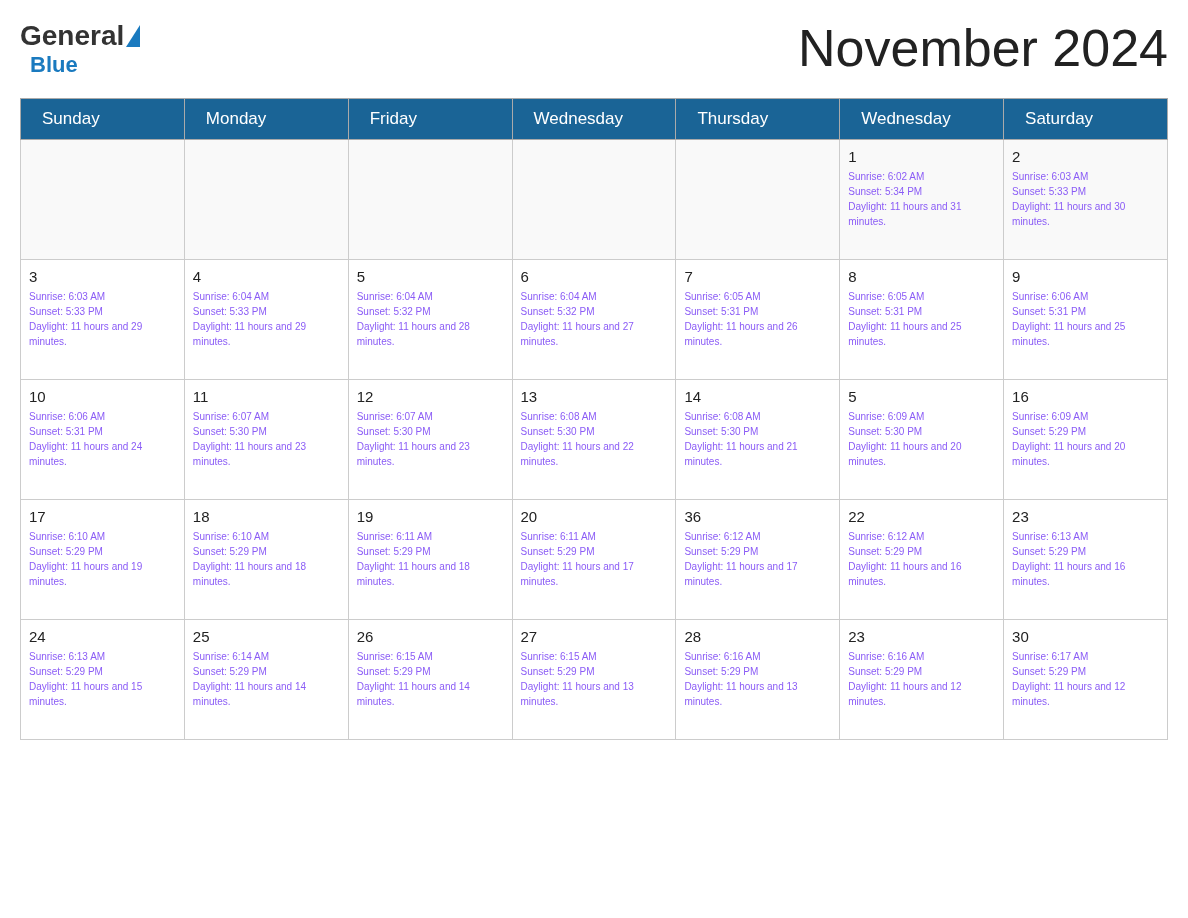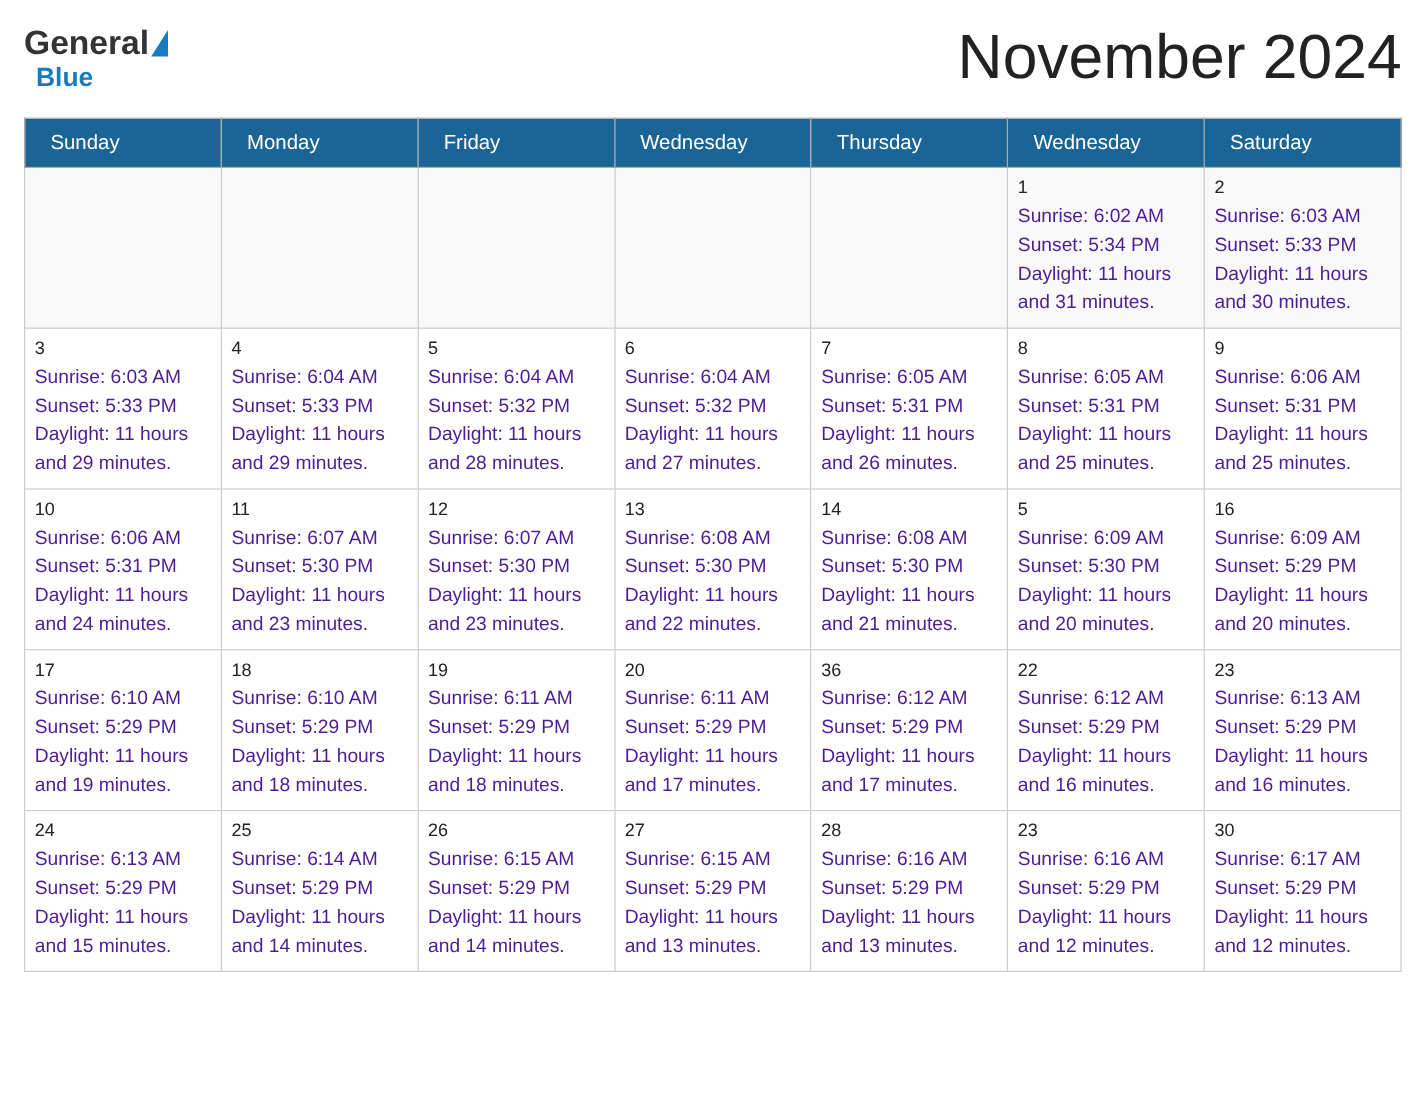--- a/index.html
+++ b/index.html
@@ -78,23 +78,23 @@
       background: #f9f9f9;
     }
     .day-number {
       font-size: 15px;
       font-weight: normal;
       color: #222;
       margin-bottom: 4px;
       display: block;
     }
     .day-info {
-      font-size: 16px;
+      font-size: 10px;
       line-height: 1.5;
-      color: #4c1d95;
+      color: #8b5cf6;
     }
     .empty-cell {
       background: #f9f9f9;
     }
     .calendar tbody tr td {
       height: 120px;
     }
   </style>
 </head>
 <body>

